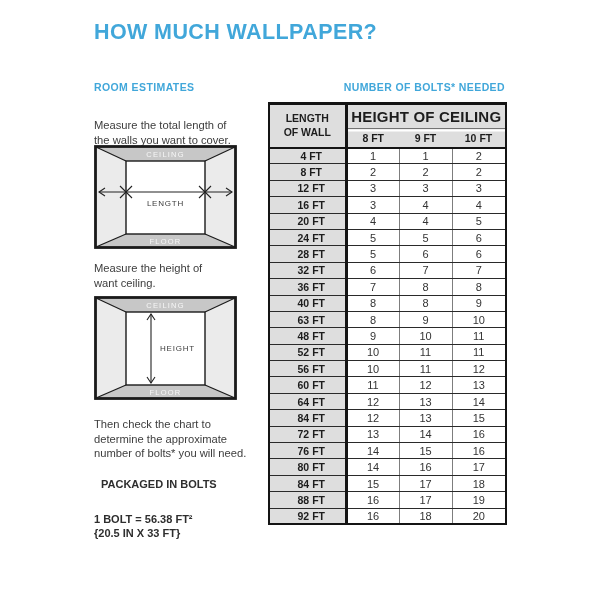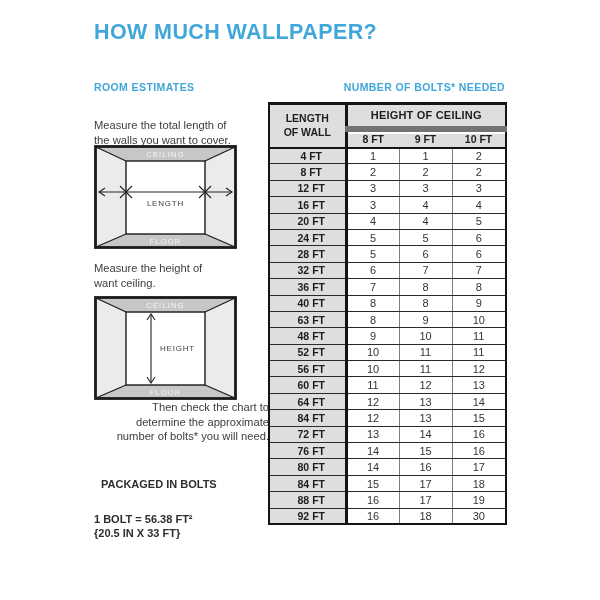--- a/index.html
+++ b/index.html
@@ -11,38 +11,38 @@
 
   .title { left:94px; top:20px; font-size:21.5px; font-weight:bold; color:var(--blue); letter-spacing:0.4px; }
 
   .section-h { font-size:10.5px; font-weight:bold; color:var(--blue); letter-spacing:0.4px; }
   .room-h { left:94px; top:81px; }
   .bolts-h { left:268px; top:81px; width:237px; text-align:right; }
 
   .para { left:94px; width:175px; font-size:11.2px; line-height:14.6px; color:var(--body); white-space:pre-line; }
   .para1 { top:118px; }
   .para2 { top:261px; }
-  .para3 { top:400px;text-align:right; }
+  .para3 { top:417px; }
 
   .note { left:94px; font-size:11px; line-height:14px; font-weight:bold; color:#2e2e2e; }
   .note1 { top:477px; }
   .note1 .l2 { padding-left:7px; }
   .note2 { top:512px; }
 
   .diagram { width:143px; height:104px; }
   .diag1 { left:94px; top:145px; }
   .diag2 { left:94px; top:296px; }
 
   table.bolts { position:absolute; left:268px; top:102px; width:237px; border-collapse:collapse; table-layout:fixed;
     border:2px solid #141414; border-top-width:3px; }
   table.bolts th, table.bolts td { padding:0; text-align:center; vertical-align:middle; }
   th.len-h { background:var(--cellgray); border-right:3px solid #141414; border-bottom:2px solid #141414;
     font-size:10.5px; line-height:1.3; color:var(--ink); white-space:pre-line; }
-  th.ceil-h { background:var(--cellgray); height:25px; font-size:11px; color:var(--ink);
-    border-bottom:6px solid #737373; letter-spacing:0.2px; }
+  th.ceil-h { background:var(--cellgray); height:25px; font-size:15px; color:var(--ink);
+    border-bottom:1px solid #737373; letter-spacing:0.2px; }
   tr.sub th { height:19px; font-size:10.5px; color:var(--ink);
     background:linear-gradient(to bottom, #ffffff 0px, #ffffff 2px, var(--cellgray) 2px);
     border-bottom:2px solid #141414; }
   tbody th.len { background:var(--cellgray); border-right:3px solid #141414; border-bottom:1.5px solid var(--grid);
     font-size:10.5px; color:var(--ink);padding-left:8px; }
   tbody td { background:#fff; height:16.4px; border-bottom:1.5px solid var(--grid);
     font-size:11px; color:#333; }
   tbody td + td { border-left:1px solid #7d7d7d; }
 
   svg text.band { fill:#f7f7f7; font-family:"Liberation Sans", sans-serif; font-size:7.5px; letter-spacing:1.2px; }
@@ -280,18 +280,18 @@
         <tr>
           <th class="len">88 FT</th>
           <td>16</td>
           <td>17</td>
           <td>19</td>
         </tr>
         <tr>
           <th class="len">92 FT</th>
           <td>16</td>
           <td>18</td>
-          <td>30</td>
+          <td>20</td>
         </tr>
       </tbody>
   </table>
 
 </div>
 
 </body></html>

